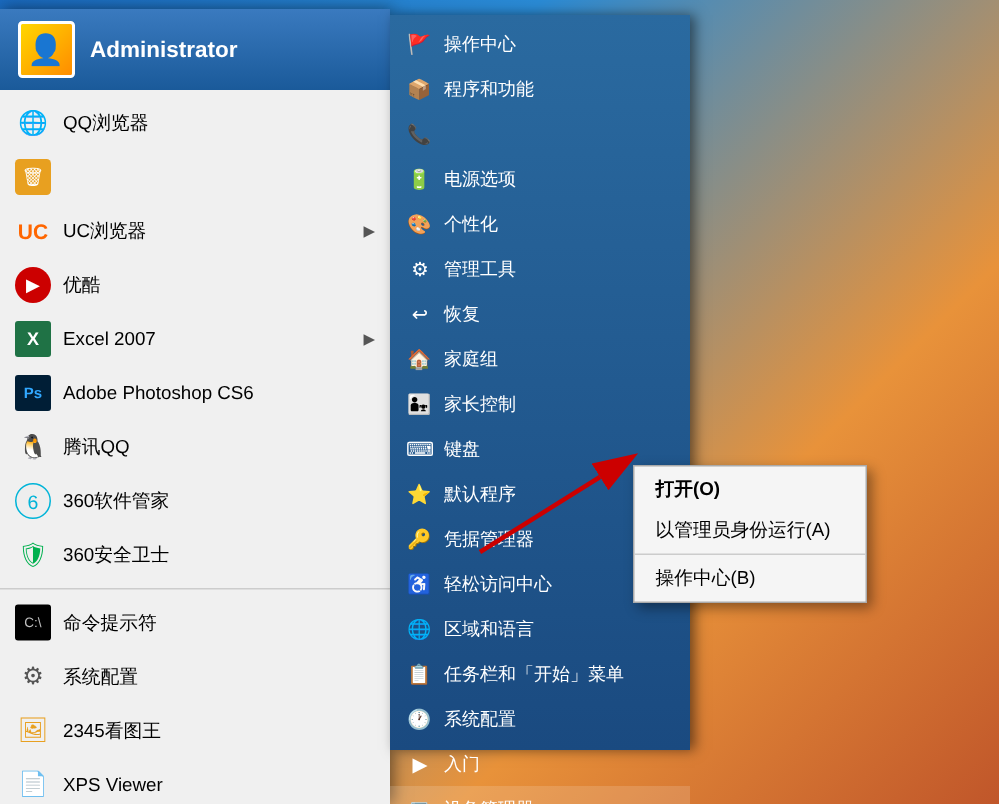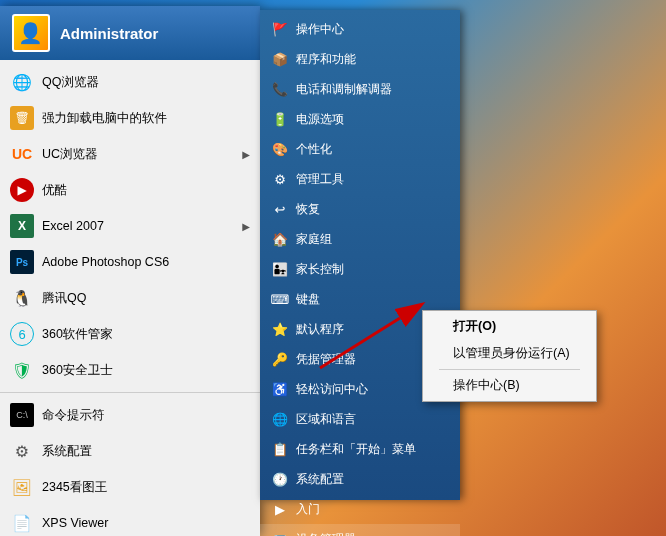--- a/index.html
+++ b/index.html
@@ -127,26 +127,26 @@
       width: 20px;
       height: 20px;
       margin-right: 6px;
     }
 
     
     .context-menu {
       position: absolute;
       left: 422px;
       top: 310px;
-      width: 175px;
+      width: 156px;
       background: #f5f5f5;
       border: 1px solid #aaa;
       box-shadow: 3px 3px 8px rgba(0,0,0,0.4);
       z-index: 100;
-      padding: 2px 16px;
+      padding: 2px 0;
     }
 
     .context-item {
       padding: 5px 14px;
       font-size: 12.5px;
       cursor: pointer;
       color: #000;
       white-space: nowrap;
     }
 
@@ -189,21 +189,20 @@
   <div class="start-menu-body">
     <div class="start-menu-left">
 
       <div class="menu-item">
         <div class="icon" style="color:#1a8ed4">🌐</div>
         <span>QQ浏览器</span>
       </div>
 
       <div class="menu-item">
         <div class="icon" style="background:#e8a020;border-radius:3px;color:white;font-size:12px">🗑</div>
-        <span>强力卸载电脑中的软件</span>
       </div>
 
       <div class="menu-item">
         <div class="icon" style="color:#ff6600;font-weight:bold;font-size:14px">UC</div>
         <span>UC浏览器</span>
         <span class="arrow">▶</span>
       </div>
 
       <div class="menu-item">
         <div class="icon" style="color:#ff0000;background:#cc0000;border-radius:50%;color:white;font-size:12px;display:flex;align-items:center;justify-content:center">▶</div>
@@ -307,21 +306,20 @@
   <div class="menu-item" style="color:white;">
     <div class="icon" style="font-size:13px">🚩</div>
     <span>操作中心</span>
   </div>
   <div class="menu-item" style="color:white;">
     <div class="icon" style="font-size:13px">📦</div>
     <span>程序和功能</span>
   </div>
   <div class="menu-item" style="color:white;">
     <div class="icon" style="font-size:13px">📞</div>
-    <span>电话和调制解调器</span>
   </div>
   <div class="menu-item" style="color:white;">
     <div class="icon" style="font-size:13px">🔋</div>
     <span>电源选项</span>
   </div>
   <div class="menu-item" style="color:white;">
     <div class="icon" style="font-size:13px">🎨</div>
     <span>个性化</span>
   </div>
   <div class="menu-item" style="color:white;">

